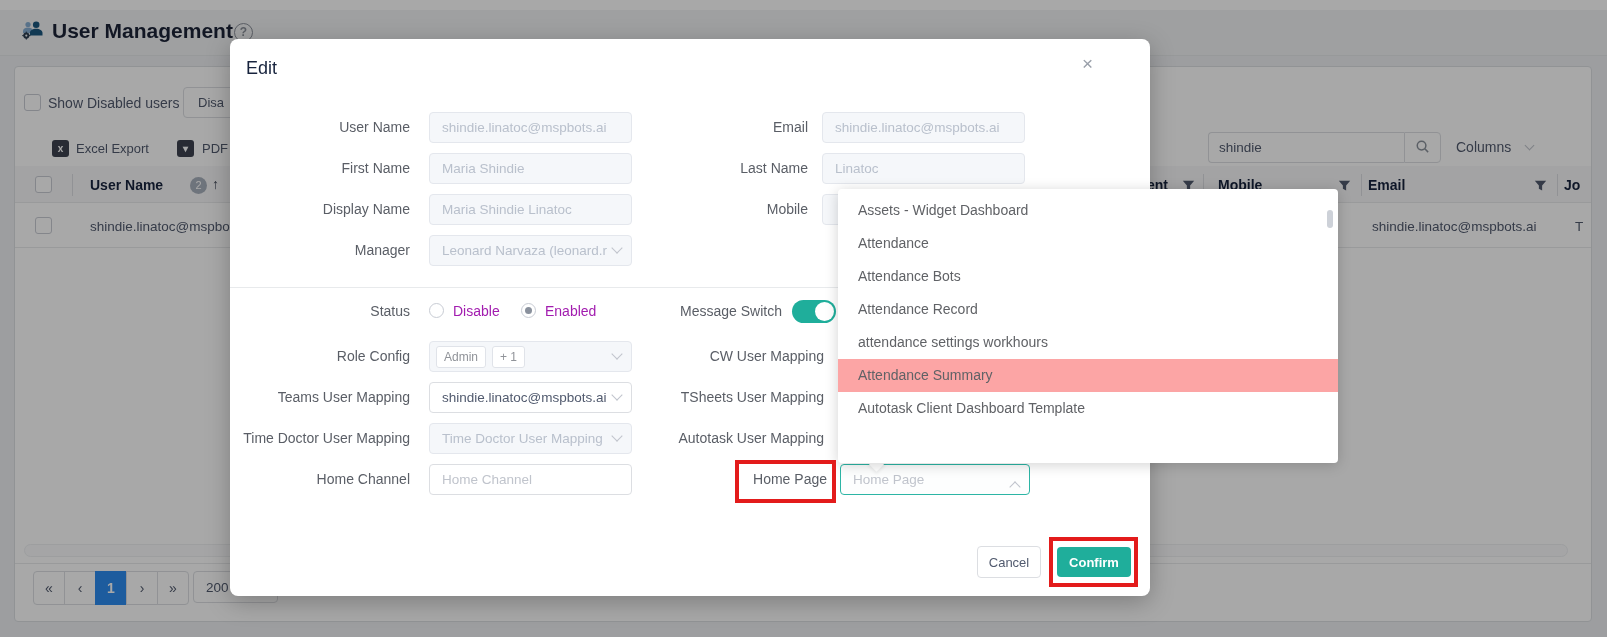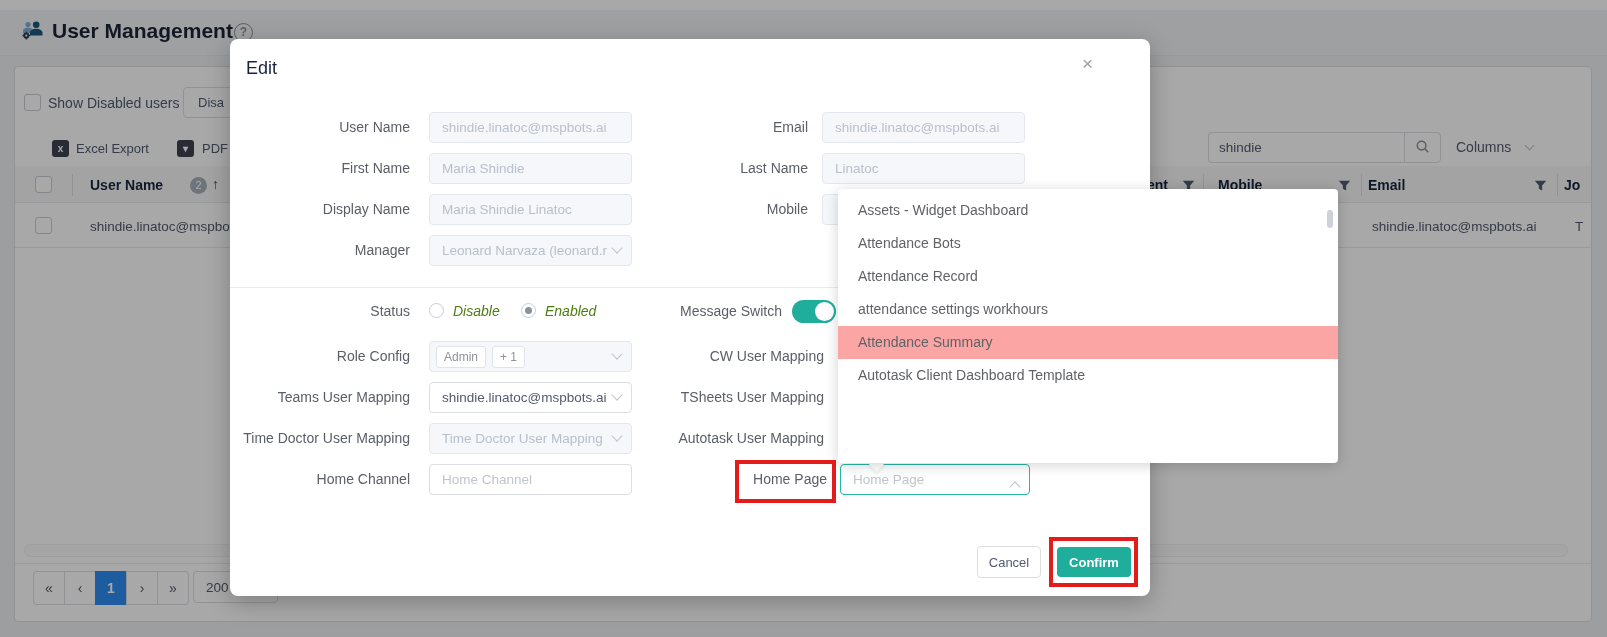--- a/index.html
+++ b/index.html
@@ -51,21 +51,21 @@
   .f-ctl.dis{background:#f5f7fa;border-color:#e4e7ed;color:#b9c0cc;}
   .chev{display:inline-block;width:7px;height:7px;border:solid #c0c4cc;border-width:0 1.5px 1.5px 0;}
   .chev.down{transform:rotate(45deg);margin-top:-4px;}
   .chev.up{transform:rotate(-135deg);margin-top:4px;}
   .chev-abs{position:absolute;right:10px;top:12px;}
   .tag{display:inline-flex;align-items:center;height:20px;padding:0 7px;background:#fff;
        border:1px solid #e0e3e9;border-radius:3px;color:#909399;font-size:12px;margin-right:6px;}
   .radio{width:15px;height:15px;border:1px solid #c8ccd4;border-radius:50%;background:#fff;}
   .radio.sel{display:flex;align-items:center;justify-content:center;}
   .radio.sel::after{content:"";width:7px;height:7px;border-radius:50%;background:#8a919d;}
-  .radio-lab{font-size:14px;color:#4d7c0f;font-style:italic;}
+  .radio-lab{font-size:14px;color:#a21caf;}
   .toggle{width:44px;height:23px;border-radius:12px;background:#1fae9b;display:flex;align-items:center;
           justify-content:flex-end;padding:2px;z-index:11;}
   .knob{width:19px;height:19px;border-radius:50%;background:#fff;}
   .divider{left:230px;top:287px;width:920px;height:1px;background:#e8eaec;z-index:11;}
   .btn-cancel{left:977px;top:546px;width:64px;height:32px;z-index:11;}
   .btn-confirm{left:1057px;top:547px;width:74px;height:30px;background:#1fae9b;border:none;border-radius:4px;
                color:#fff;font-size:13px;font-weight:bold;display:flex;align-items:center;justify-content:center;z-index:11;}
   .redbox{border:4px solid #e31b1b;background:transparent;z-index:50;}
   
   .dd-panel{left:838px;top:189px;width:500px;height:274px;background:#fff;border-radius:4px;z-index:30;
@@ -240,20 +240,21 @@
 
   <div class="abs btn btn-cancel">Cancel</div>
   <div class="abs btn-confirm">Confirm</div>
 
   <div class="abs redbox" style="left:735px;top:460px;width:101px;height:43px;"></div>
   <div class="abs redbox" style="left:1049px;top:537px;width:89px;height:50px;"></div>
 
   <div class="abs dd-notch"></div>
   <div class="abs dd-panel">
     <div class="dd-item">Assets - Widget Dashboard</div>
+    <div class="dd-item">Attendance</div>
     <div class="dd-item">Attendance Bots</div>
     <div class="dd-item">Attendance Record</div>
     <div class="dd-item">attendance settings workhours</div>
     <div class="dd-item hl">Attendance Summary</div>
     <div class="dd-item">Autotask Client Dashboard Template</div>
   </div>
   <div class="abs dd-thumb"></div>
 
 </div>
 

